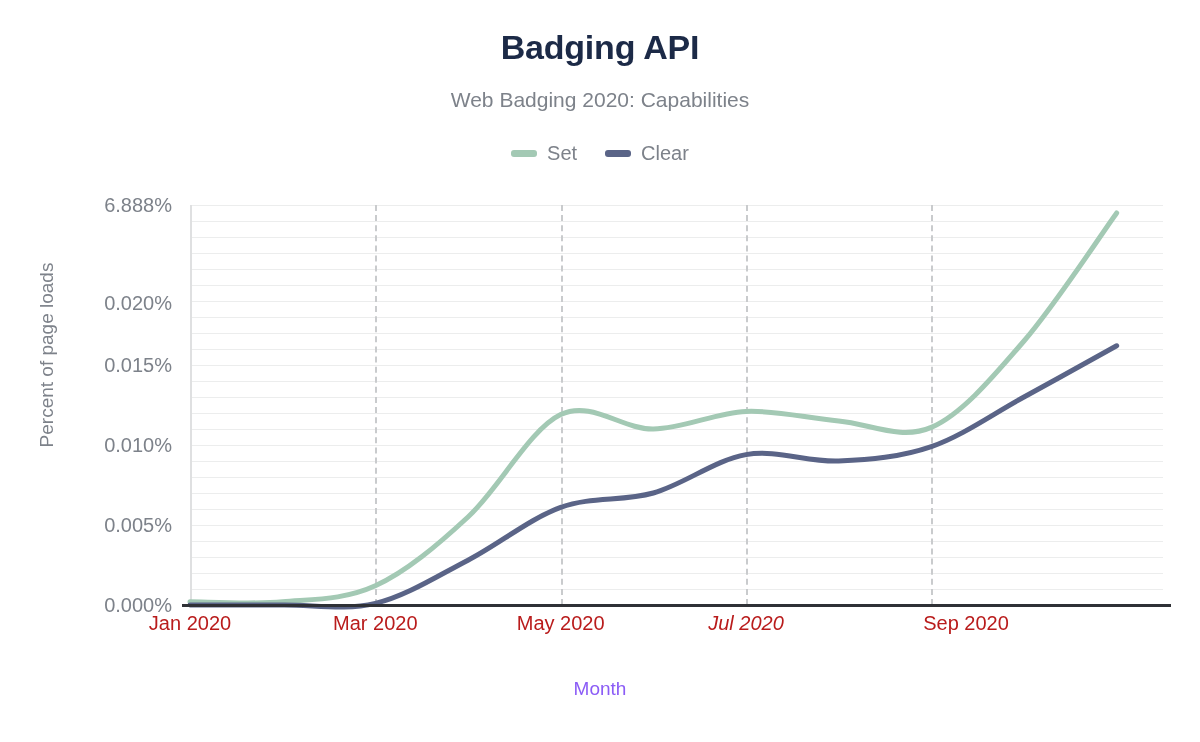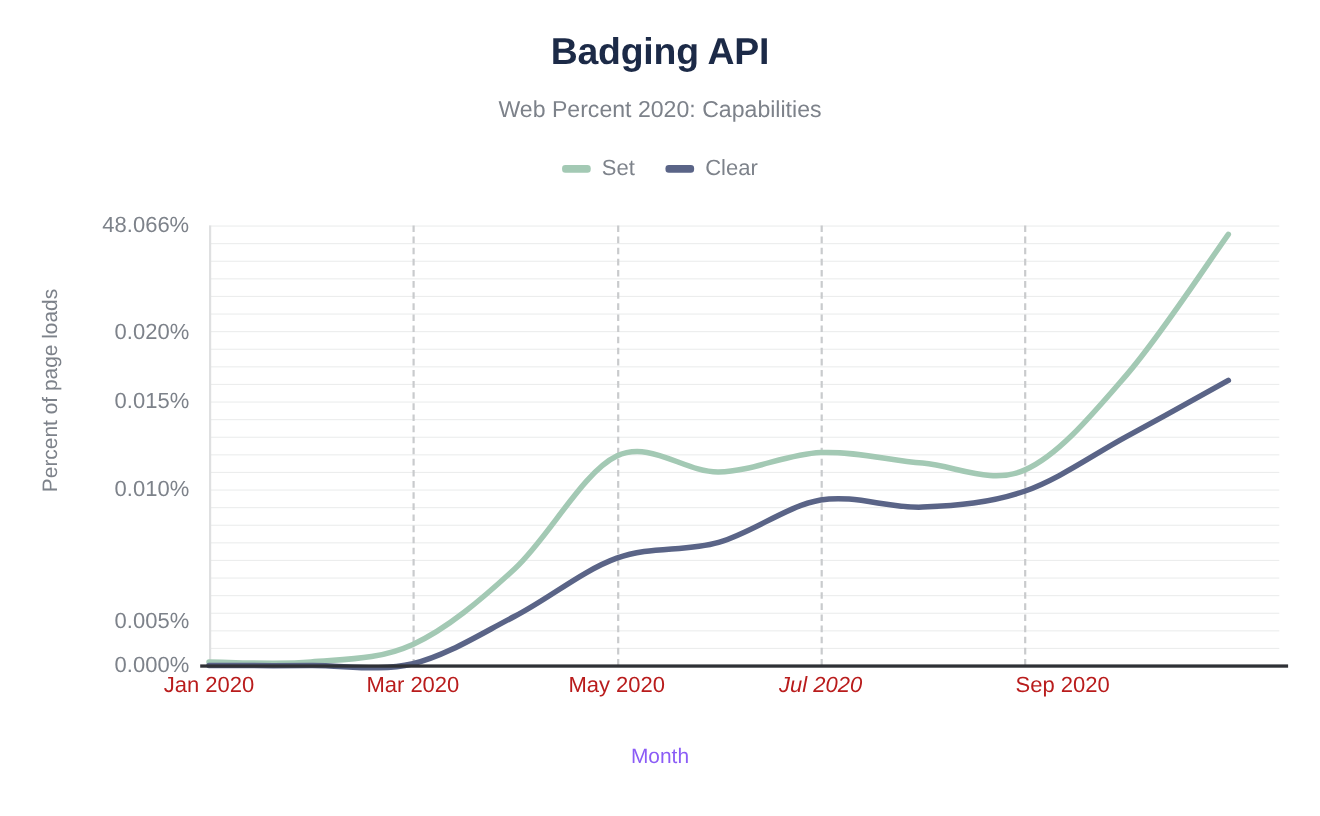--- a/index.html
+++ b/index.html
@@ -67,21 +67,21 @@
     position:absolute;top:678px;left:0;width:1200px;text-align:center;
     font-size:19px;color:#8b5cf6;
   }
 </style>
 </head>
 <body>
 
 <div class="chart-root">
 
   <div class="chart-title">Badging API</div>
-  <div class="chart-subtitle">Web Percent 2020: Capabilities</div>
+  <div class="chart-subtitle">Web Badging 2020: Capabilities</div>
 
   <div class="legend" id="legend">
       <div class="legend-item">
         <span class="legend-swatch" style="background: rgb(163, 201, 180);"></span>
         <span class="legend-label">Set</span>
       </div>
       <div class="legend-item">
         <span class="legend-swatch" style="background: rgb(90, 100, 135);"></span>
         <span class="legend-label">Clear</span>
       </div>
@@ -127,25 +127,25 @@
     <svg class="series-svg" id="series-svg" viewBox="0 0 973 400" preserveAspectRatio="none">
         <path class="series-path" d="M 0.00 396.80 C 15.44 396.80, 61.78 399.47, 92.67 396.80 C 123.56 394.13, 154.44 394.93, 185.33 380.80 C 216.22 366.67, 247.11 340.53, 278.00 312.00 C 308.89 283.47, 339.78 224.27, 370.67 209.60 C 401.56 194.93, 432.44 224.53, 463.33 224.00 C 494.22 223.47, 525.11 207.73, 556.00 206.40 C 586.89 205.07, 617.78 213.33, 648.67 216.00 C 679.56 218.67, 710.44 235.73, 741.33 222.40 C 772.22 209.07, 803.11 171.73, 834.00 136.00 C 864.89 100.27, 911.22 29.33, 926.67 8.00" stroke="#a3c9b4"></path>
         <path class="series-path" d="M 0.00 400.00 C 15.44 400.00, 61.78 400.27, 92.67 400.00 C 123.56 399.73, 154.44 405.87, 185.33 398.40 C 216.22 390.93, 247.11 371.20, 278.00 355.20 C 308.89 339.20, 339.78 313.60, 370.67 302.40 C 401.56 291.20, 432.44 296.80, 463.33 288.00 C 494.22 279.20, 525.11 254.93, 556.00 249.60 C 586.89 244.27, 617.78 257.33, 648.67 256.00 C 679.56 254.67, 710.44 252.27, 741.33 241.60 C 772.22 230.93, 803.11 208.80, 834.00 192.00 C 864.89 175.20, 911.22 149.33, 926.67 140.80" stroke="#5a6487"></path>
       </svg>
   </div>
 
   <div class="axis-x-line"></div>
 
   <div class="ytick-wrap" id="ytick-wrap">
       <div class="ytick" style="top: 400px;">0.000%</div>
-      <div class="ytick" style="top: 320px; margin-top: 40px;">0.005%</div>
+      <div class="ytick" style="top: 320px;">0.005%</div>
       <div class="ytick" style="top: 240px;">0.010%</div>
       <div class="ytick" style="top: 160px;">0.015%</div>
       <div class="ytick" style="top: 98px;">0.020%</div>
-      <div class="ytick" style="top: 0px;">48.066%</div>
+      <div class="ytick" style="top: 0px;">6.888%</div>
     </div>
   <div id="xtick-wrap">
       <div class="xtick" style="left: 190px;">Jan 2020</div>
       <div class="xtick" style="left: 375.33px;">Mar 2020</div>
       <div class="xtick" style="left: 560.67px;">May 2020</div>
       <div class="xtick" style="left: 746px; font-style: italic;">Jul 2020</div>
       <div class="xtick" style="left: 966px;">Sep 2020</div>
     </div>
 
   <div class="y-axis-title">Percent of page loads</div>

